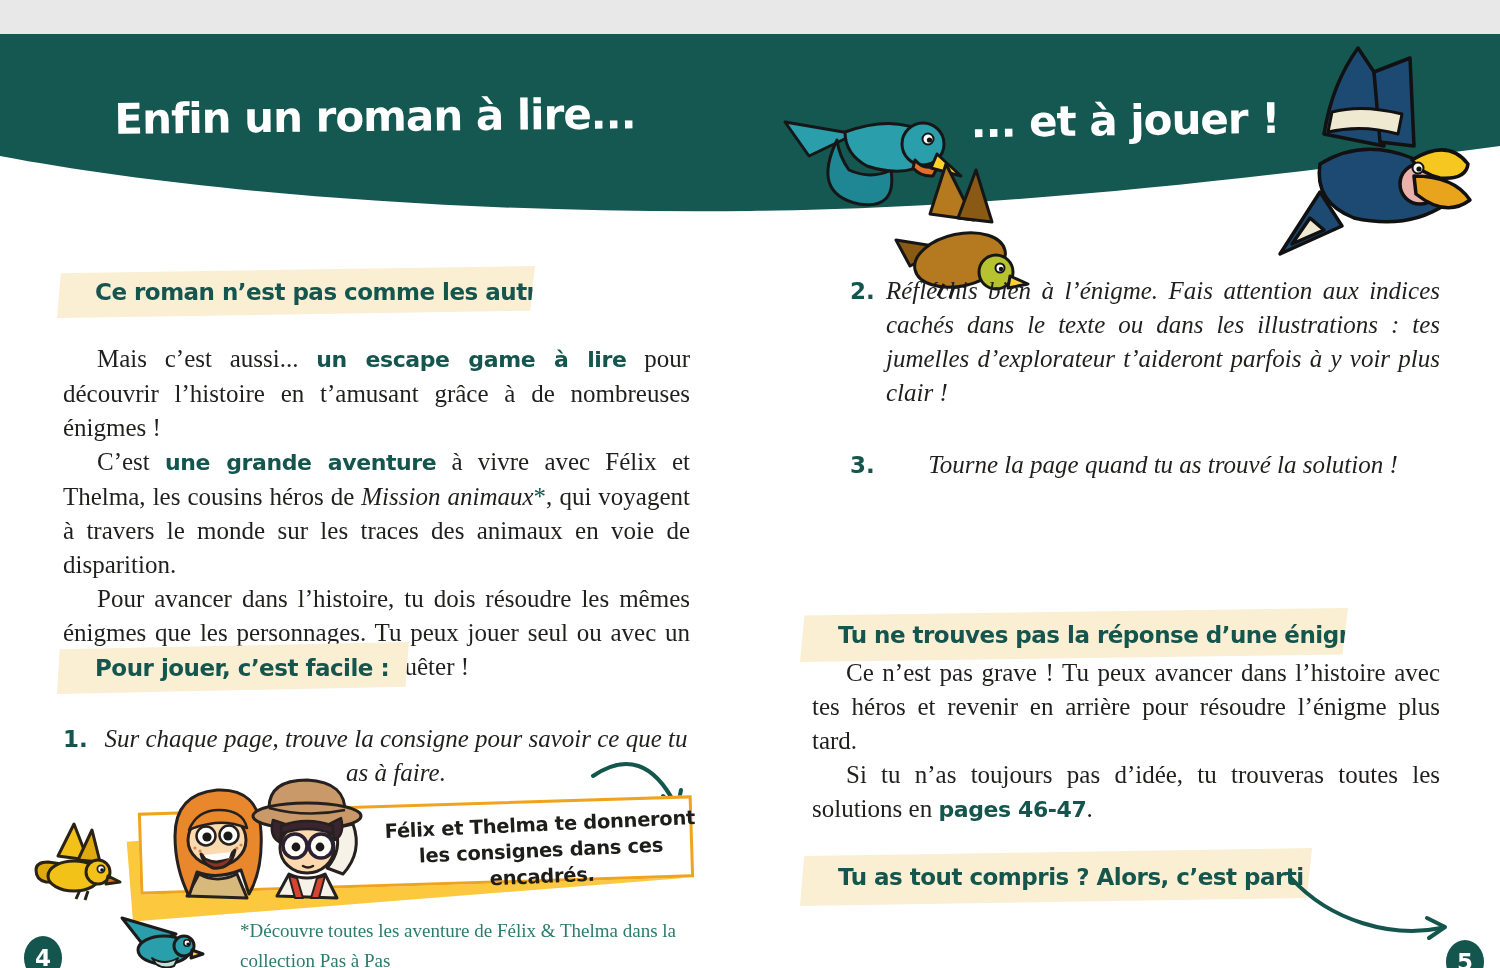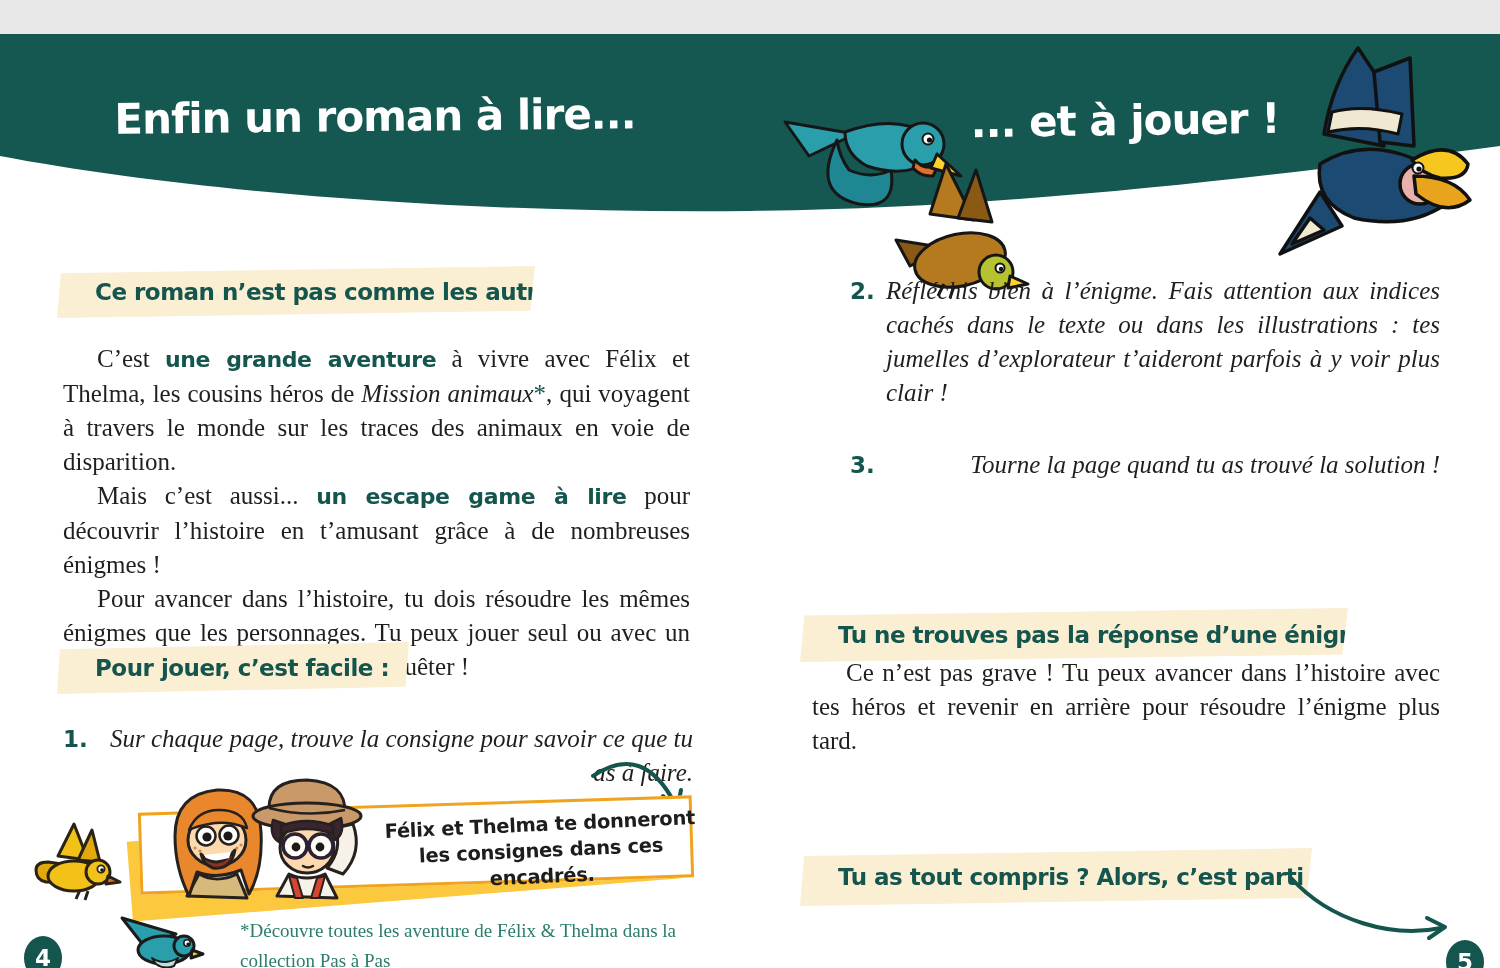--- a/index.html
+++ b/index.html
@@ -35,21 +35,21 @@
     color:#14554e;font-size:22px;letter-spacing:-0.4px;
   }
   .italic{font-style:italic;}
   .teal{color:#14554e;}
   .step{position:absolute;display:flex;font-size:25px;line-height:34px;}
   .step-num{
     flex:none;width:36px;font-family:"DejaVu Sans",sans-serif;
     font-weight:700;color:#14554e;font-size:23px;
   }
   .step-text{flex:1;text-align:justify;font-style:italic;}
-  .step-text.single{text-align:right;}
+  .step-text.single{text-align:center;}
   
   .callout{position:absolute;left:125px;top:740px;width:580px;height:170px;}
   .callout-shadow{
     position:absolute;left:4px;top:46px;width:550px;height:80px;
     background:#fcc83e;transform:rotate(-4.5deg);
   }
   .callout-box{
     position:absolute;left:14px;top:30px;width:548px;height:76px;
     background:#ffffff;border:3px solid #f0a41e;transform:rotate(-1.8deg);
   }
@@ -127,22 +127,22 @@
     </g>
     <circle cx="156" cy="126" r="5.5" fill="#fff" stroke="#111" stroke-width="2"></circle>
     <circle cx="157" cy="127" r="2.6" fill="#111"></circle>
   </svg>
 
   <div class="hl-box" style="left:57px;top:232px;width:478px;height:52px;">
     <span class="hl-label">Ce roman n’est pas comme les autres !</span>
   </div>
 
   <div class="body-block" style="left:63px;top:308px;width:627px;">
+    <p><span>Mais c’est aussi... </span><span class="accent">un escape game à lire</span><span> pour découvrir l’histoire en t’amusant grâce à de nombreuses énigmes !</span></p>
     <p><span>C’est </span><span class="accent">une grande aventure</span><span> à vivre avec Félix et Thelma, les cousins héros de </span><span class="italic">Mission animaux</span><span class="teal">*</span><span>, qui voyagent à travers le monde sur les traces des animaux en voie de disparition.</span></p>
-    <p><span>Mais c’est aussi... </span><span class="accent">un escape game à lire</span><span> pour découvrir l’histoire en t’amusant grâce à de nombreuses énigmes !</span></p>
     <p>Pour avancer dans l’histoire, tu dois résoudre les mêmes énigmes que les personnages. Tu peux jouer seul ou avec un adulte qui t’aidera à lire... et à enquêter !</p>
   </div>
 
   <div class="hl-box" style="left:57px;top:608px;width:352px;height:52px;">
     <span class="hl-label">Pour jouer, c’est facile  :</span>
   </div>
 
   <div class="step" style="left:63px;top:688px;width:630px;">
     <span class="step-num">1.</span>
     <span class="step-text single">Sur chaque page, trouve la consigne pour savoir ce que tu as à faire.</span>
@@ -241,20 +241,21 @@
     <span class="step-text single">Tourne la page quand tu as trouvé la solution !</span>
   </div>
 
 
   <div class="hl-box" style="left:800px;top:574px;width:548px;height:54px;">
     <span class="hl-label">Tu ne trouves pas la réponse d’une énigme ?</span>
   </div>
 
   <div class="body-block" style="left:812px;top:622px;width:628px;">
     <p>Ce n’est pas grave ! Tu peux avancer dans l’histoire avec tes héros et revenir en arrière pour résoudre l’énigme plus tard.</p>
+    <p><span>Si tu n’as toujours pas d’idée, tu trouveras toutes les solutions en </span><span class="accent">pages 46-47</span><span>.</span></p>
   </div>
 
   <div class="hl-box" style="left:800px;top:814px;width:512px;height:58px;">
     <span class="hl-label">Tu as tout compris ? Alors, c’est parti !</span>
   </div>
 
   <svg class="ill" style="left:1285px;top:836px;" width="172" height="74" viewBox="0 0 172 74">
     <path d="M6,8 C46,52 108,68 156,58" fill="none" stroke="#14554e" stroke-width="4" stroke-linecap="round"></path>
     <path d="M142,48 L160,57 L144,68" fill="none" stroke="#14554e" stroke-width="4" stroke-linecap="round" stroke-linejoin="round"></path>
   </svg>

